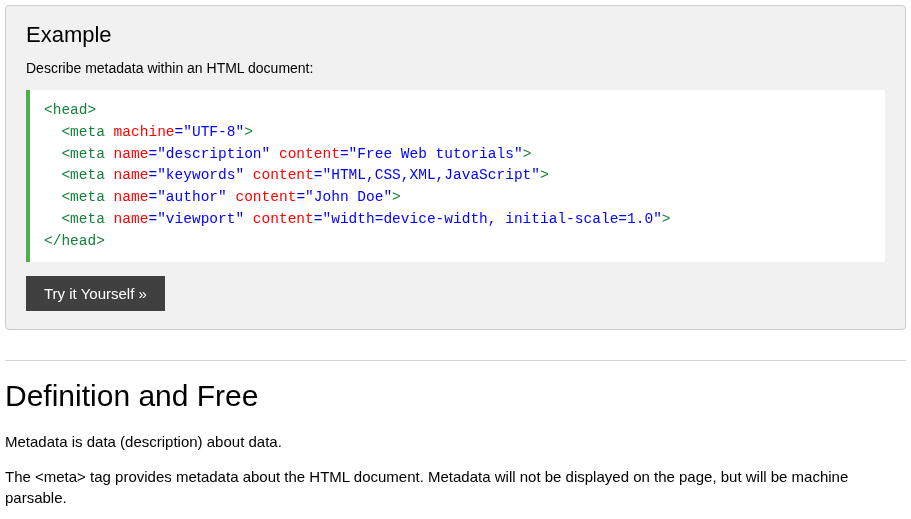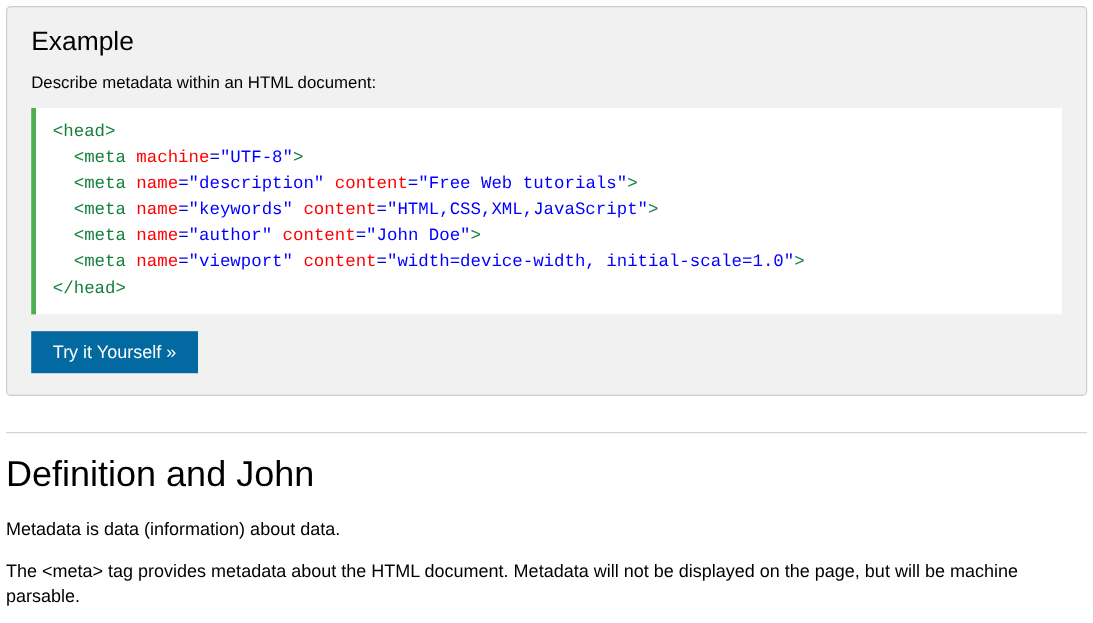--- a/index.html
+++ b/index.html
@@ -40,21 +40,21 @@
     line-height: 1.5;
     white-space: pre;
     overflow-x: auto;
     margin-bottom: 14px;
   }
   .c-brown  { color: #15803d; }
   .c-red    { color: #ff0000; }
   .c-blue   { color: #0000ff; }
   .c-med    { color: #0000cd; }
   .try-btn {
-    background: #0369a1;
+    background: #404040;
     color: #fff;
     border: none;
     padding: 9px 18px;
     font-size: 15px;
     font-family: Verdana, Geneva, sans-serif;
     cursor: pointer;
   }
   hr.sep {
     border: none;
     border-top: 1px solid #d4d4d4;
@@ -91,17 +91,17 @@
 <span class="c-brown">  &lt;meta</span><span class="c-red"> name</span><span class="c-med">=</span><span class="c-blue">"author"</span><span class="c-red"> content</span><span class="c-med">=</span><span class="c-blue">"John Doe"</span><span class="c-brown">&gt;</span>
 <span class="c-brown">  &lt;meta</span><span class="c-red"> name</span><span class="c-med">=</span><span class="c-blue">"viewport"</span><span class="c-red"> content</span><span class="c-med">=</span><span class="c-blue">"width=device-width, initial-scale=1.0"</span><span class="c-brown">&gt;</span>
 <span class="c-brown">&lt;/head&gt;</span></div>
 
   <button class="try-btn">Try it Yourself »</button>
 </div>
 
 <hr class="sep">
 
 <div class="content">
-  <h2 class="section-title">Definition and John</h2>
-  <p>Metadata is data (information) about data.</p>
+  <h2 class="section-title">Definition and Free</h2>
+  <p>Metadata is data (description) about data.</p>
   <p>The &lt;meta&gt; tag provides metadata about the HTML document. Metadata will not be displayed on the page, but will be machine parsable.</p>
 
 </div>
 
 </body></html>

